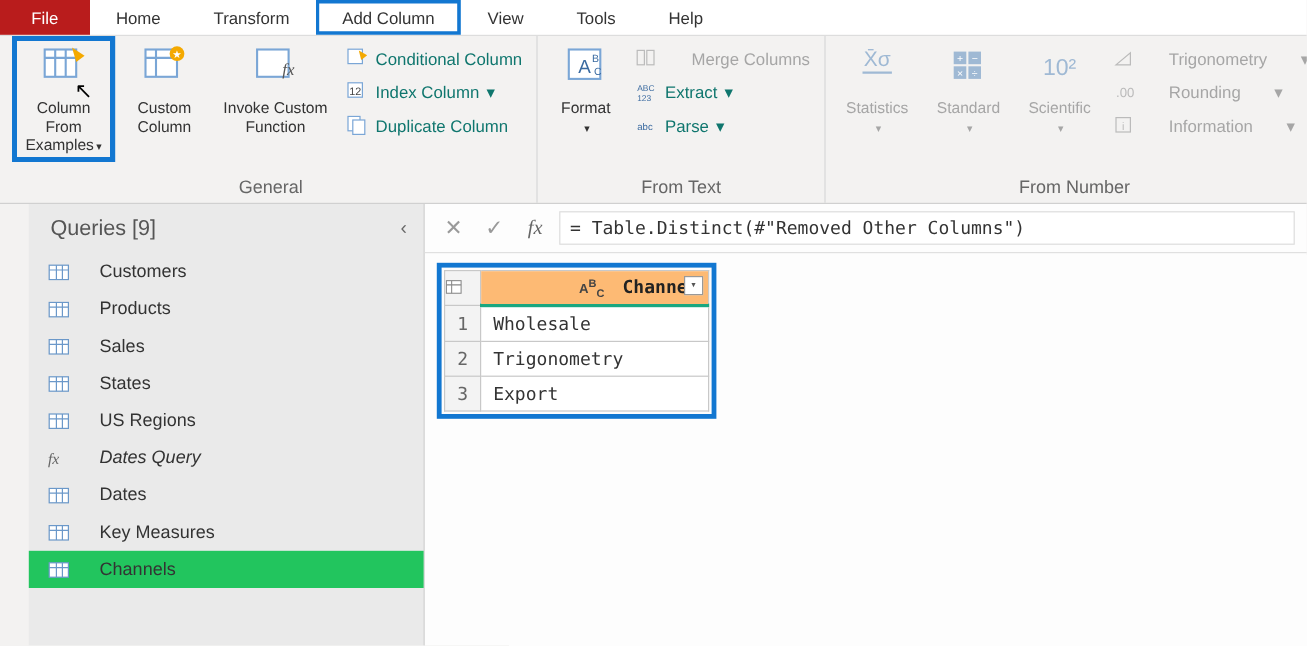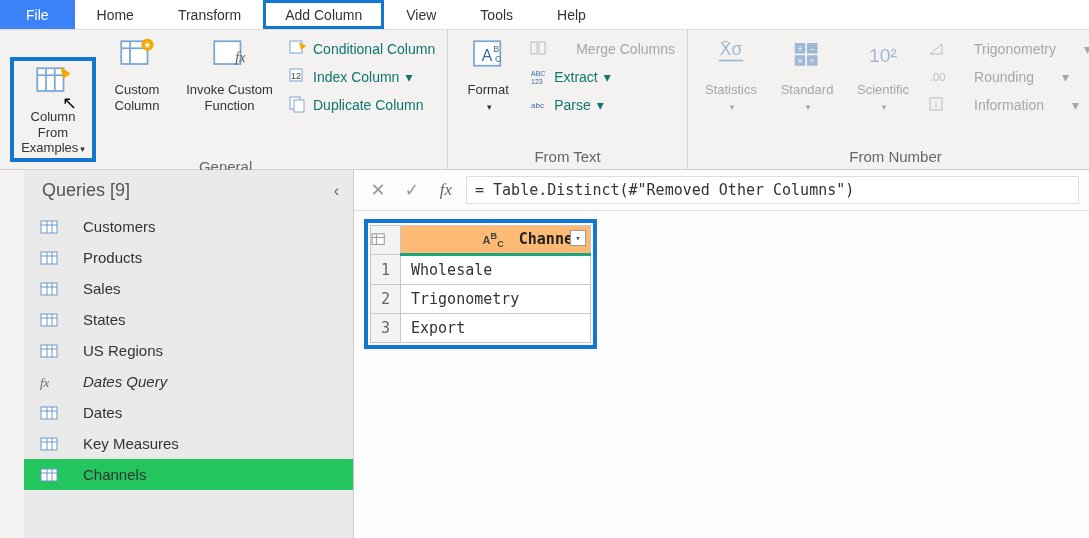--- a/index.html
+++ b/index.html
@@ -22,21 +22,21 @@
   }
   .menubar .tab {
     padding: 0 22px;
     display: flex;
     align-items: center;
     cursor: default;
     color: #333;
     font-size: 14px;
   }
   .menubar .tab.file {
-    background: #3b82f6;
+    background: #b91c1c;
     color: #fff;
     padding: 0 26px;
   }
   .menubar .tab.highlight {
     box-shadow: inset 0 0 0 3px #1277d1;
   }
   
   .ribbon {
     background: #f3f2f1;
     border-bottom: 1px solid #d0d0d0;
@@ -71,21 +71,20 @@
     width: 78px;
     padding: 2px 2px;
     text-align: center;
     line-height: 1.2;
     font-size: 13px;
     cursor: default;
     position: relative;
   }
   .bigbtn.highlight {
     box-shadow: 0 0 0 4px #1277d1;
-    margin-top: 27px;
   }
   .bigbtn .icon-large {
     width: 42px;
     height: 42px;
     margin-bottom: 4px;
   }
   .bigbtn .caret {
     font-size: 9px;
     margin-left: 2px;
   }

